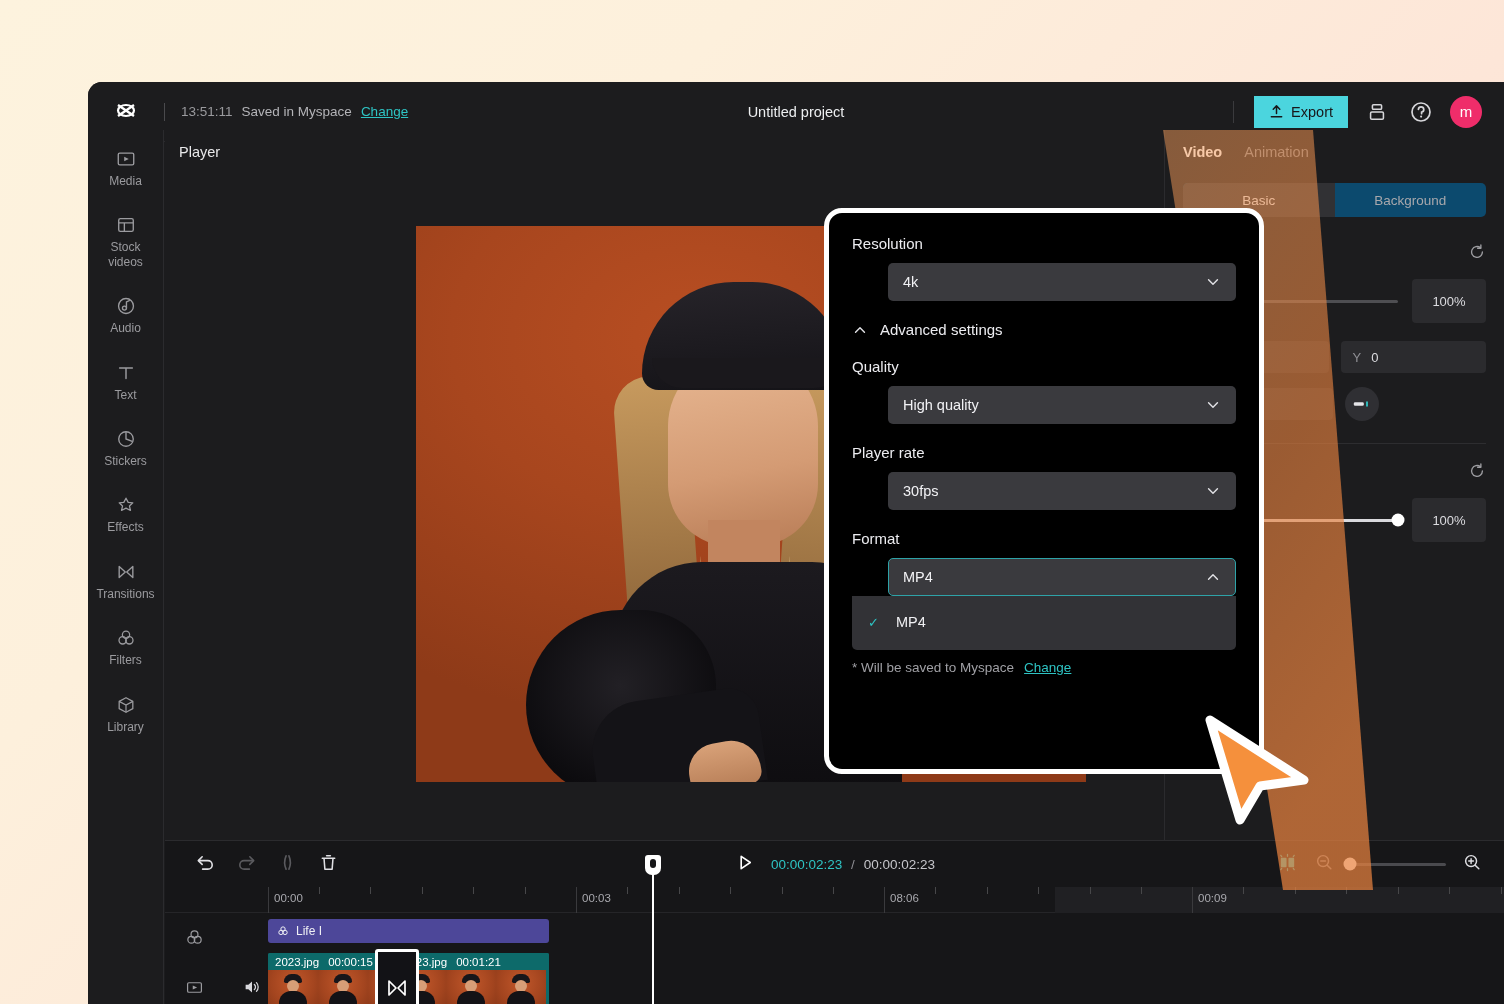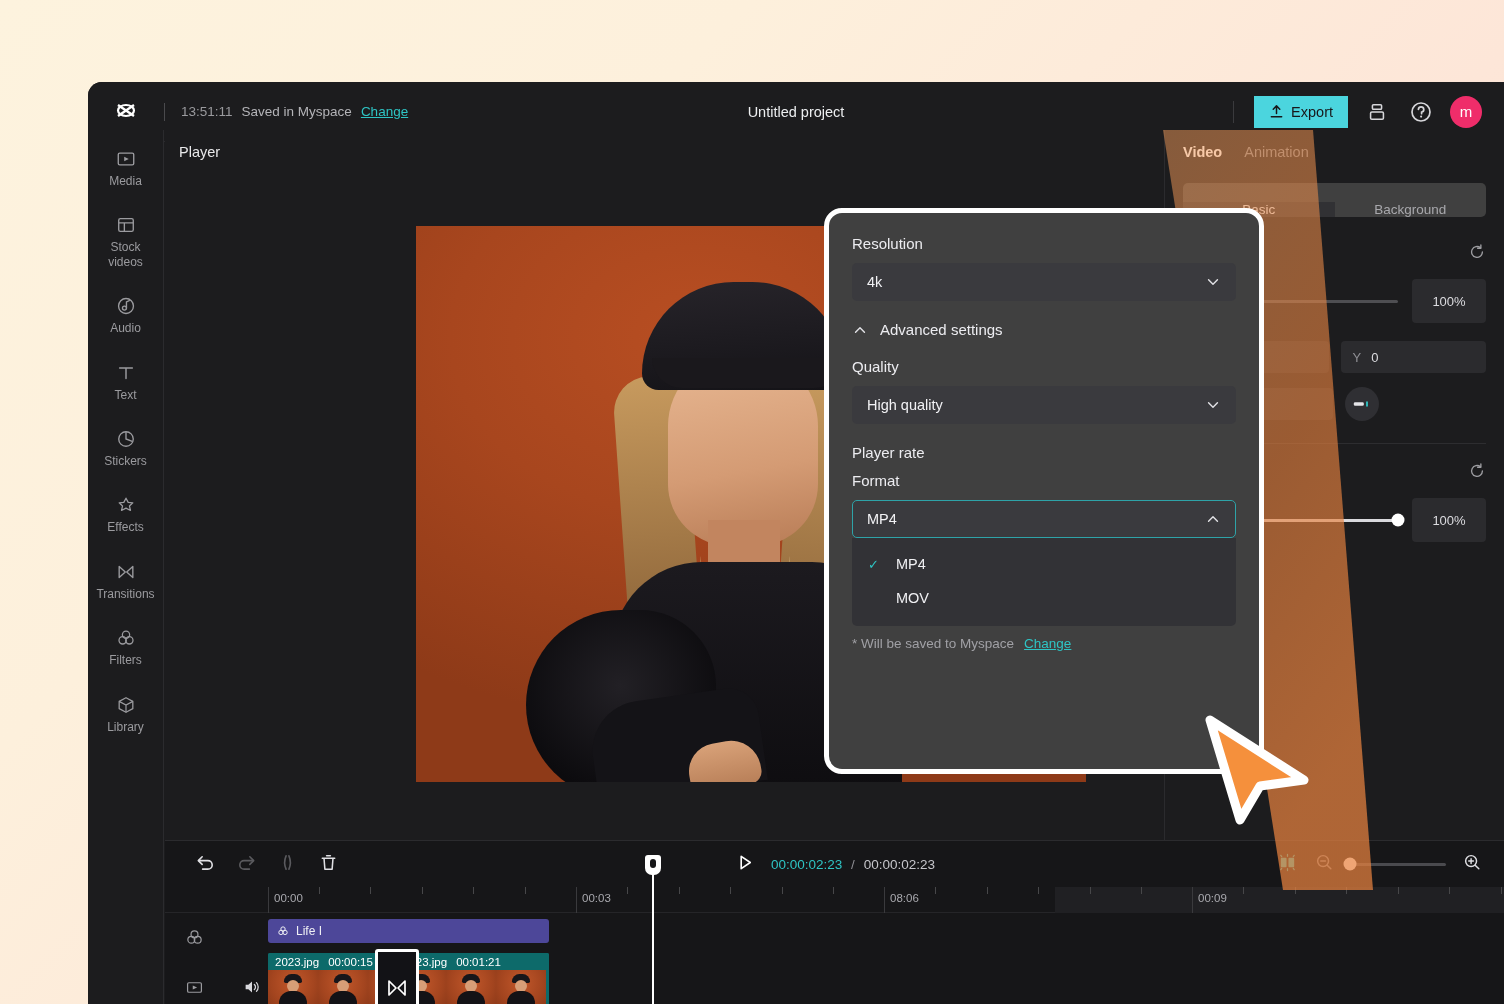--- a/index.html
+++ b/index.html
@@ -166,22 +166,22 @@
   .rpanel {
     position: absolute; right: 0; top: 48px;
     width: 339px; height: 710px;
     background: #1c1c1e;
     padding: 14px 18px 0 18px;
   }
   .rtabs { display: flex; gap: 22px; margin-bottom: 20px; }
   .rtab { font-size: 14.5px; color: #8c8c90; cursor: pointer; padding-bottom: 3px; }
   .rtab.active { color: #fff; font-weight: 600; }
   .seg {
-    display: flex; background: #404040; border-radius: 5px;
-    height: 34px; overflow: hidden; margin-bottom: 26px; align-items: flex-end;
+    display: flex; background: #0c4a6e; border-radius: 5px;
+    height: 34px; overflow: hidden; margin-bottom: 26px;
   }
   .seg-item {
     flex: 1; display: flex; align-items: center; justify-content: center;
     font-size: 13.5px; color: #a8a8ac; cursor: pointer;
   }
   .seg-item.active { background: #313134; color: #e9e9ec; }
   .prop-head {
     display: flex; align-items: center; justify-content: space-between;
     margin-bottom: 14px;
   }
@@ -211,33 +211,34 @@
   .flip-btn {
     width: 34px; height: 34px; border-radius: 50%; background: #2f2f33;
     display: flex; align-items: center; justify-content: center; cursor: pointer;
   }
   .hr { height: 1px; background: #2d2d30; margin: 4px 0 18px; }
 
   
   .dialog {
     position: absolute; left: 736px; top: 126px;
     width: 440px; height: 566px;
-    background: #404040;
+    background: #000000;
     border: 5px solid #ffffff;
     border-radius: 18px;
     z-index: 40;
     padding: 22px 23px 0 23px;
   }
   .dlg-label { font-size: 15px; color: #ececf0; margin-bottom: 11px; }
   .dlg-select {
     height: 38px; background: #3a3a3e; border-radius: 5px;
     display: flex; align-items: center; justify-content: space-between;
     padding: 0 14px; font-size: 14.5px; color: #f2f2f5;
     cursor: pointer; margin-bottom: 20px;
     border: 1px solid transparent;
+    margin-left: 36px;
   }
   .dlg-select.focused { border-color: #2ea3a8; background: #3a3a3e; margin-bottom: 0; }
   .adv-row {
     display: flex; align-items: center; gap: 12px;
     font-size: 15px; color: #ececf0; margin-bottom: 20px; cursor: pointer;
   }
   .dropdown {
     background: #323236; border-radius: 0 0 5px 5px;
     padding: 9px 0 11px 0; margin-bottom: 10px;
   }
@@ -581,37 +582,39 @@
 
     <div class="dlg-label">Quality</div>
     <div class="dlg-select">
       <span>High quality</span>
       <svg width="16" height="16" viewBox="0 0 18 18">
         <path d="M4 6.5 L9 11.5 L14 6.5" stroke="#e2e2e6" stroke-width="1.6" fill="none" stroke-linecap="round" stroke-linejoin="round"></path>
       </svg>
     </div>
 
     <div class="dlg-label">Player rate</div>
+    <div class="dlg-select">
+      <span>30fps</span>
+      <svg width="16" height="16" viewBox="0 0 18 18">
+        <path d="M4 6.5 L9 11.5 L14 6.5" stroke="#e2e2e6" stroke-width="1.6" fill="none" stroke-linecap="round" stroke-linejoin="round"></path>
+      </svg>
+    </div>
 
     <div class="dlg-label">Format</div>
     <div class="dlg-select focused">
       <span>MP4</span>
       <svg width="16" height="16" viewBox="0 0 18 18">
         <path d="M4 11.5 L9 6.5 L14 11.5" stroke="#e2e2e6" stroke-width="1.6" fill="none" stroke-linecap="round" stroke-linejoin="round"></path>
       </svg>
     </div>
 
     <div class="dropdown">
       <div class="dd-item">
         <span class="dd-check">✓</span>
         <span>MP4</span>
-      </div>
-      <div class="dd-item">
-        <span class="dd-check"></span>
-        <span>MOV</span>
       </div>
     </div>
 
     <div class="dlg-foot">
       <span>* Will be saved to Myspace</span>
       <span class="change-link">Change</span>
     </div>
   </div>
 
   <svg class="cursor" width="120" height="120" viewBox="0 0 120 120">

